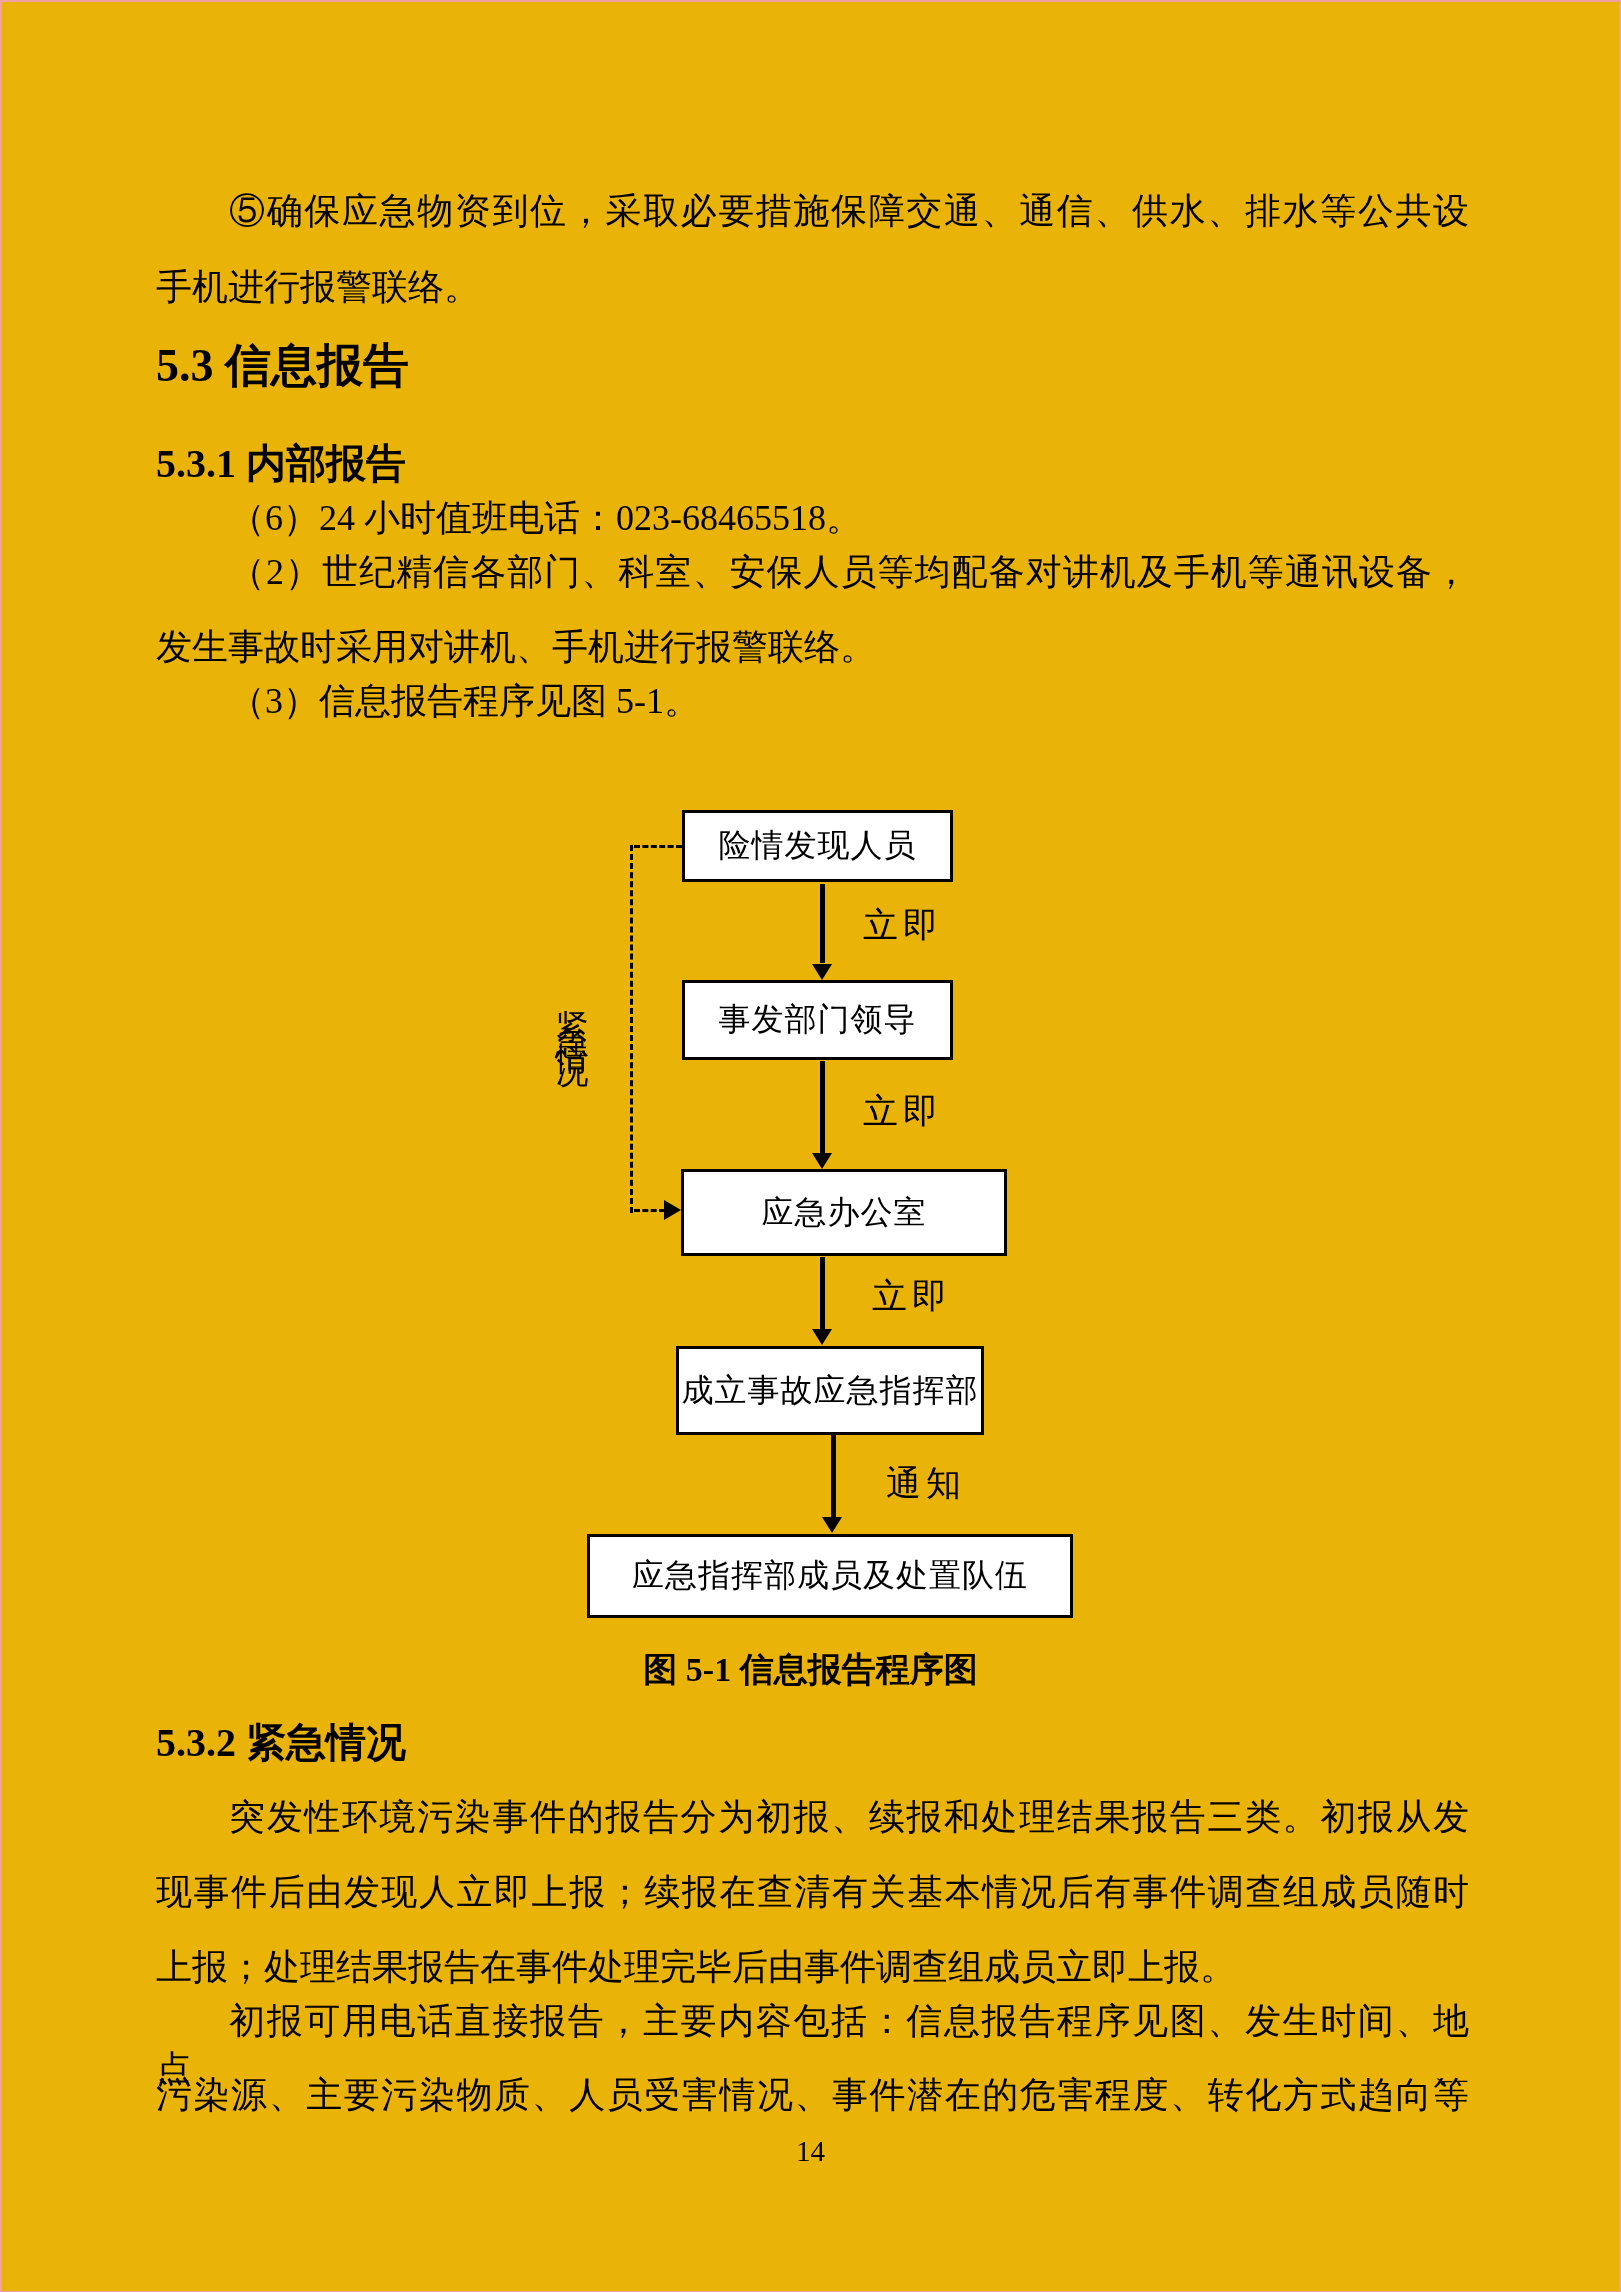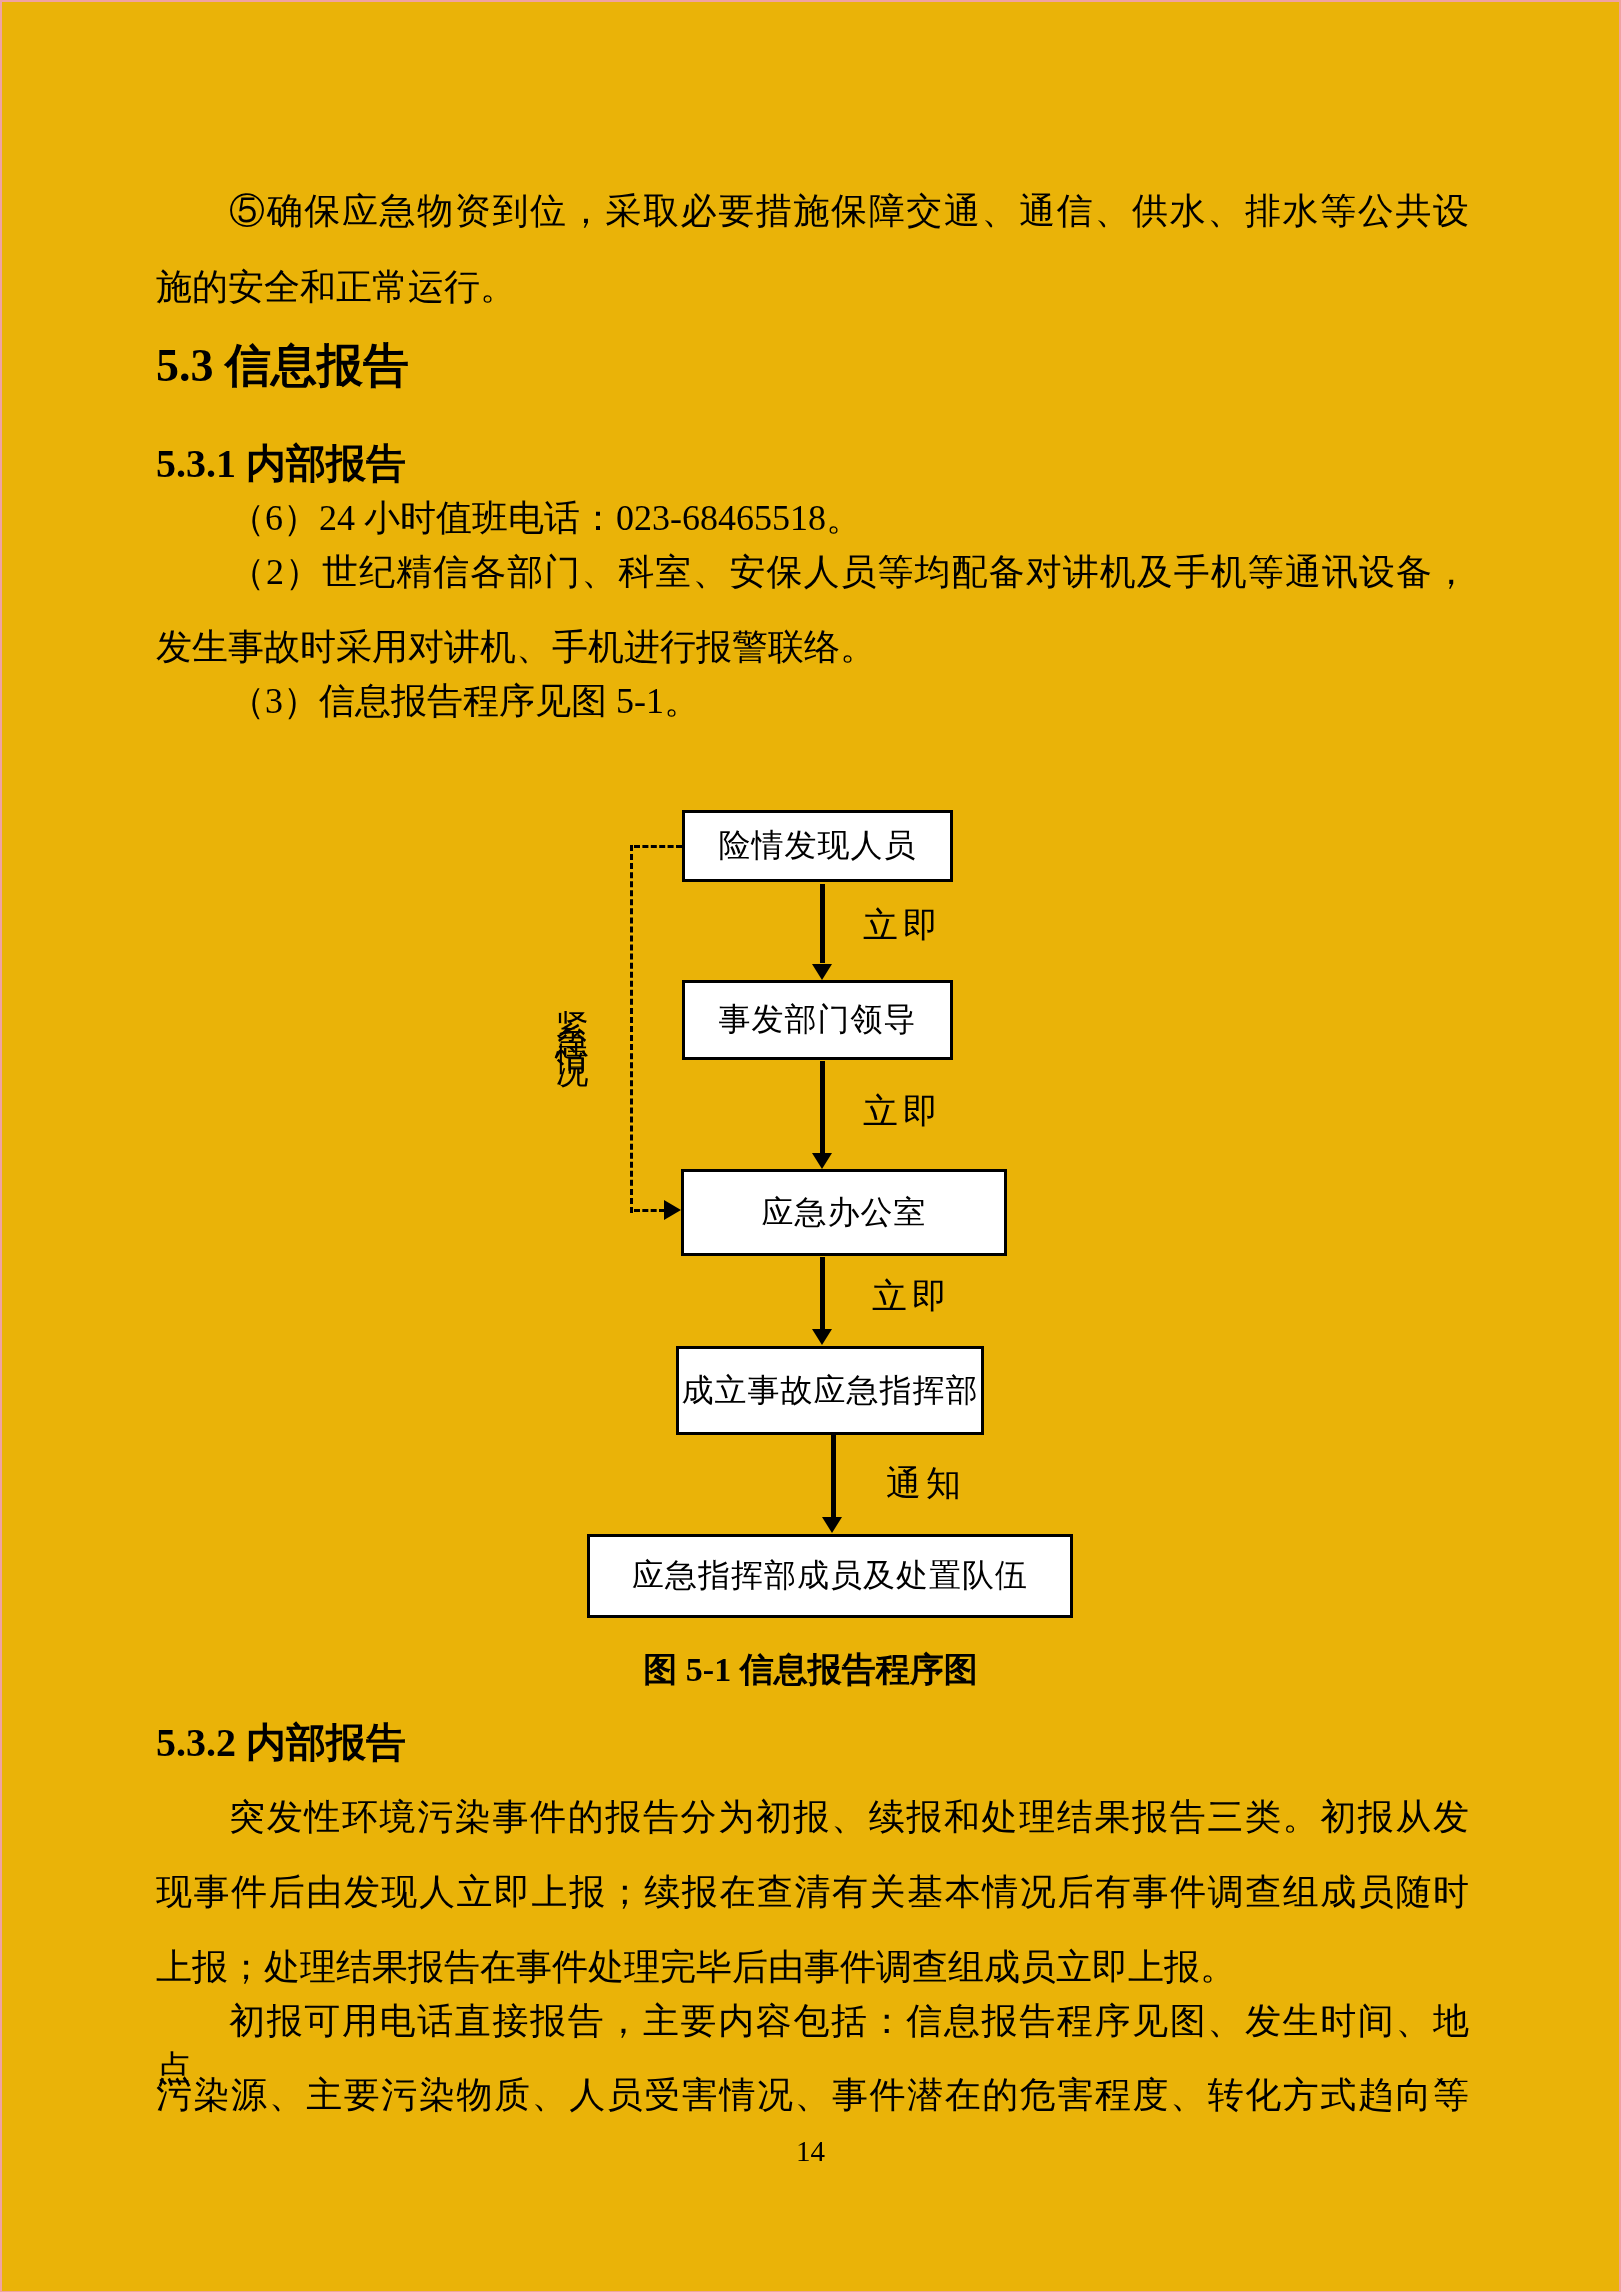--- a/index.html
+++ b/index.html
@@ -64,21 +64,21 @@
     position:absolute; left:0; right:0; text-align:center;
     font-size:29px;
   }
 </style>
 </head>
 <body>
 
 <div class="page" style="border-color: rgb(240, 162, 162);">
 
   <div class="tl fill ind" style="top:186px">⑤确保应急物资到位，采取必要措施保障交通、通信、供水、排水等公共设</div>
-  <div class="tl" style="top:262px">施的安全和正常运行。</div>
+  <div class="tl" style="top:262px">手机进行报警联络。</div>
 
   <div class="h-main" style="top:338px">5.3 信息报告</div>
   <div class="h-sub" style="top:439px">5.3.1 内部报告</div>
 
   <div class="tl ind" style="top:493px">（6）24 小时值班电话：023-68465518。</div>
   <div class="tl fill ind" style="top:547px">（2）世纪精信各部门、科室、安保人员等均配备对讲机及手机等通讯设备，</div>
   <div class="tl" style="top:622px">发生事故时采用对讲机、手机进行报警联络。</div>
   <div class="tl ind" style="top:676px">（3）信息报告程序见图 5-1。</div>
 
   <div>
@@ -121,21 +121,21 @@
 
     <div class="fc-dash-v" style="left:628px; top:843px;  height:368px;"></div>
     <div class="fc-dash-h" style="left:632px; top:843px;  width:48px;"></div>
     <div class="fc-dash-h" style="left:632px; top:1207px; width:31px;"></div>
     <div class="fc-head-right" style="left:662px; top:1198px;"></div>
     <div class="fc-bypass" style="left:547px; top:982px;">紧急情况</div>
 
     <div class="caption" style="top:1645px">图 5-1 信息报告程序图</div>
   </div>
 
-  <div class="h-sub" style="top:1718px">5.3.2 内部报告</div>
+  <div class="h-sub" style="top:1718px">5.3.2 紧急情况</div>
 
   <div class="tl fill ind" style="top:1792px">突发性环境污染事件的报告分为初报、续报和处理结果报告三类。初报从发</div>
   <div class="tl fill" style="top:1867px">现事件后由发现人立即上报；续报在查清有关基本情况后有事件调查组成员随时</div>
   <div class="tl" style="top:1942px">上报；处理结果报告在事件处理完毕后由事件调查组成员立即上报。</div>
 
   <div class="tl fill ind" style="top:1996px">初报可用电话直接报告，主要内容包括：信息报告程序见图、发生时间、地点、</div>
   <div class="tl fill" style="top:2070px">污染源、主要污染物质、人员受害情况、事件潜在的危害程度、转化方式趋向等</div>
 
   <div class="pageno" style="top:2133px">14</div>
 

